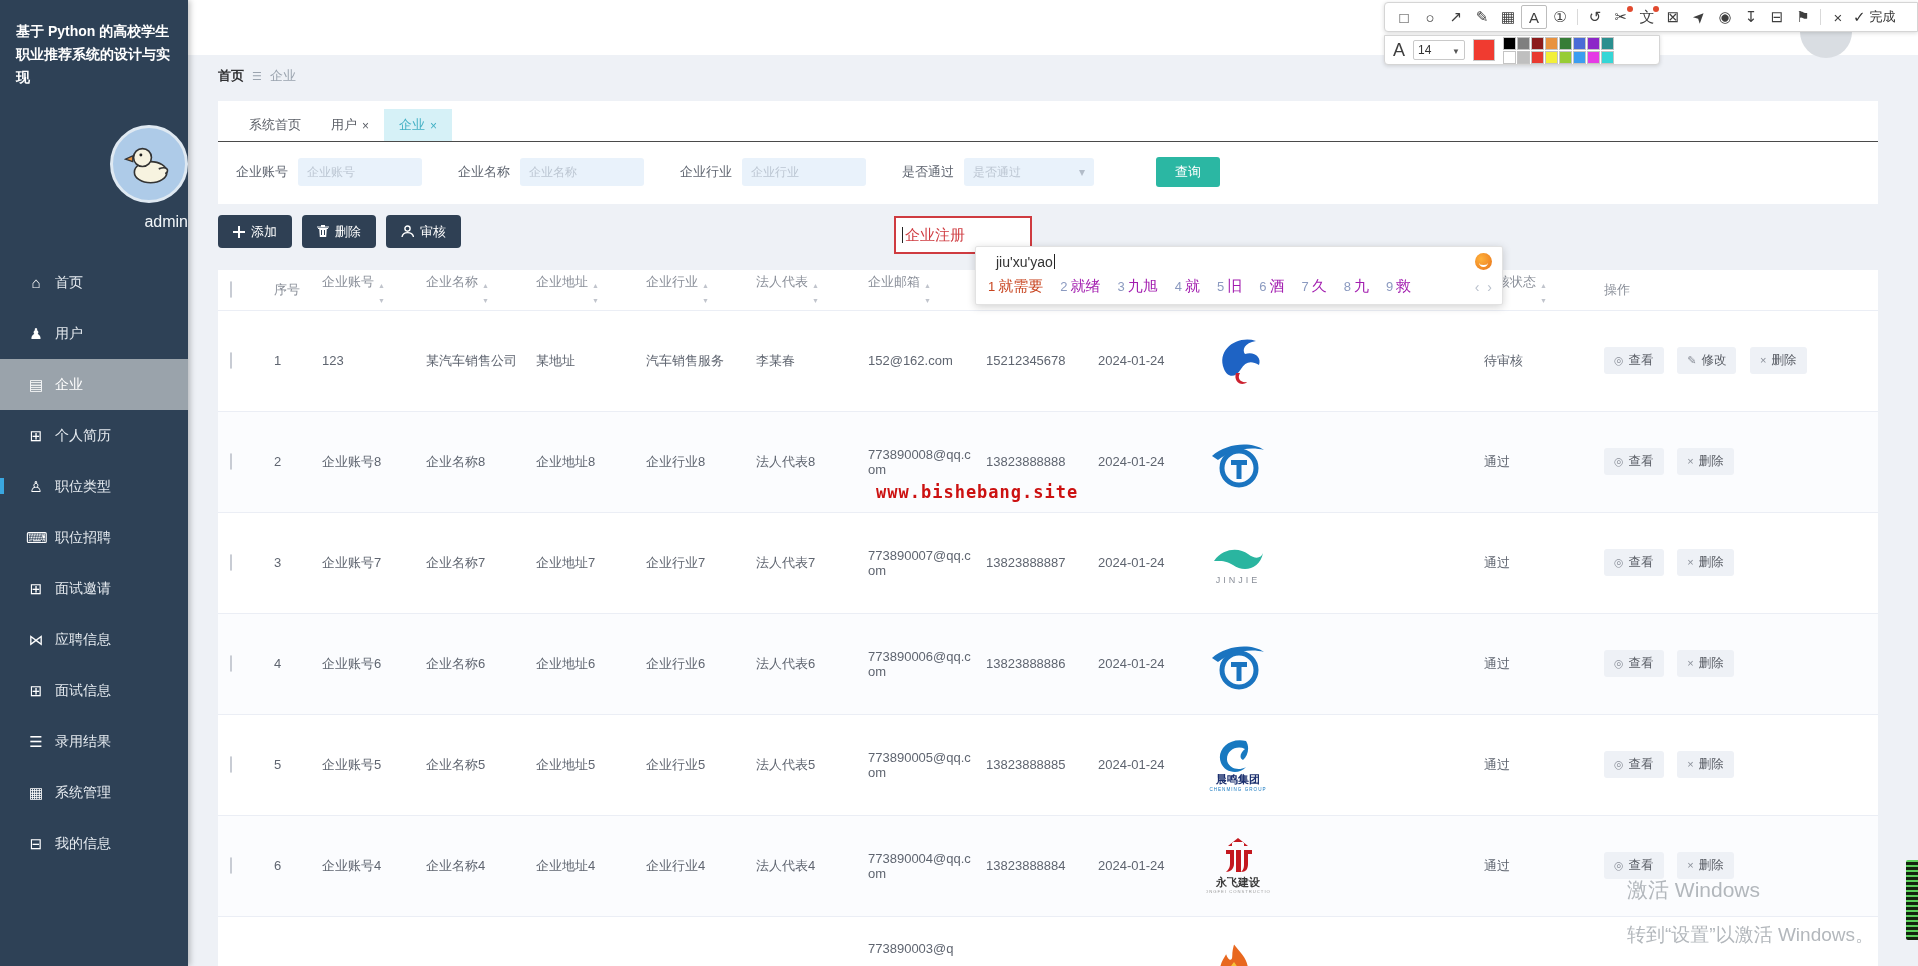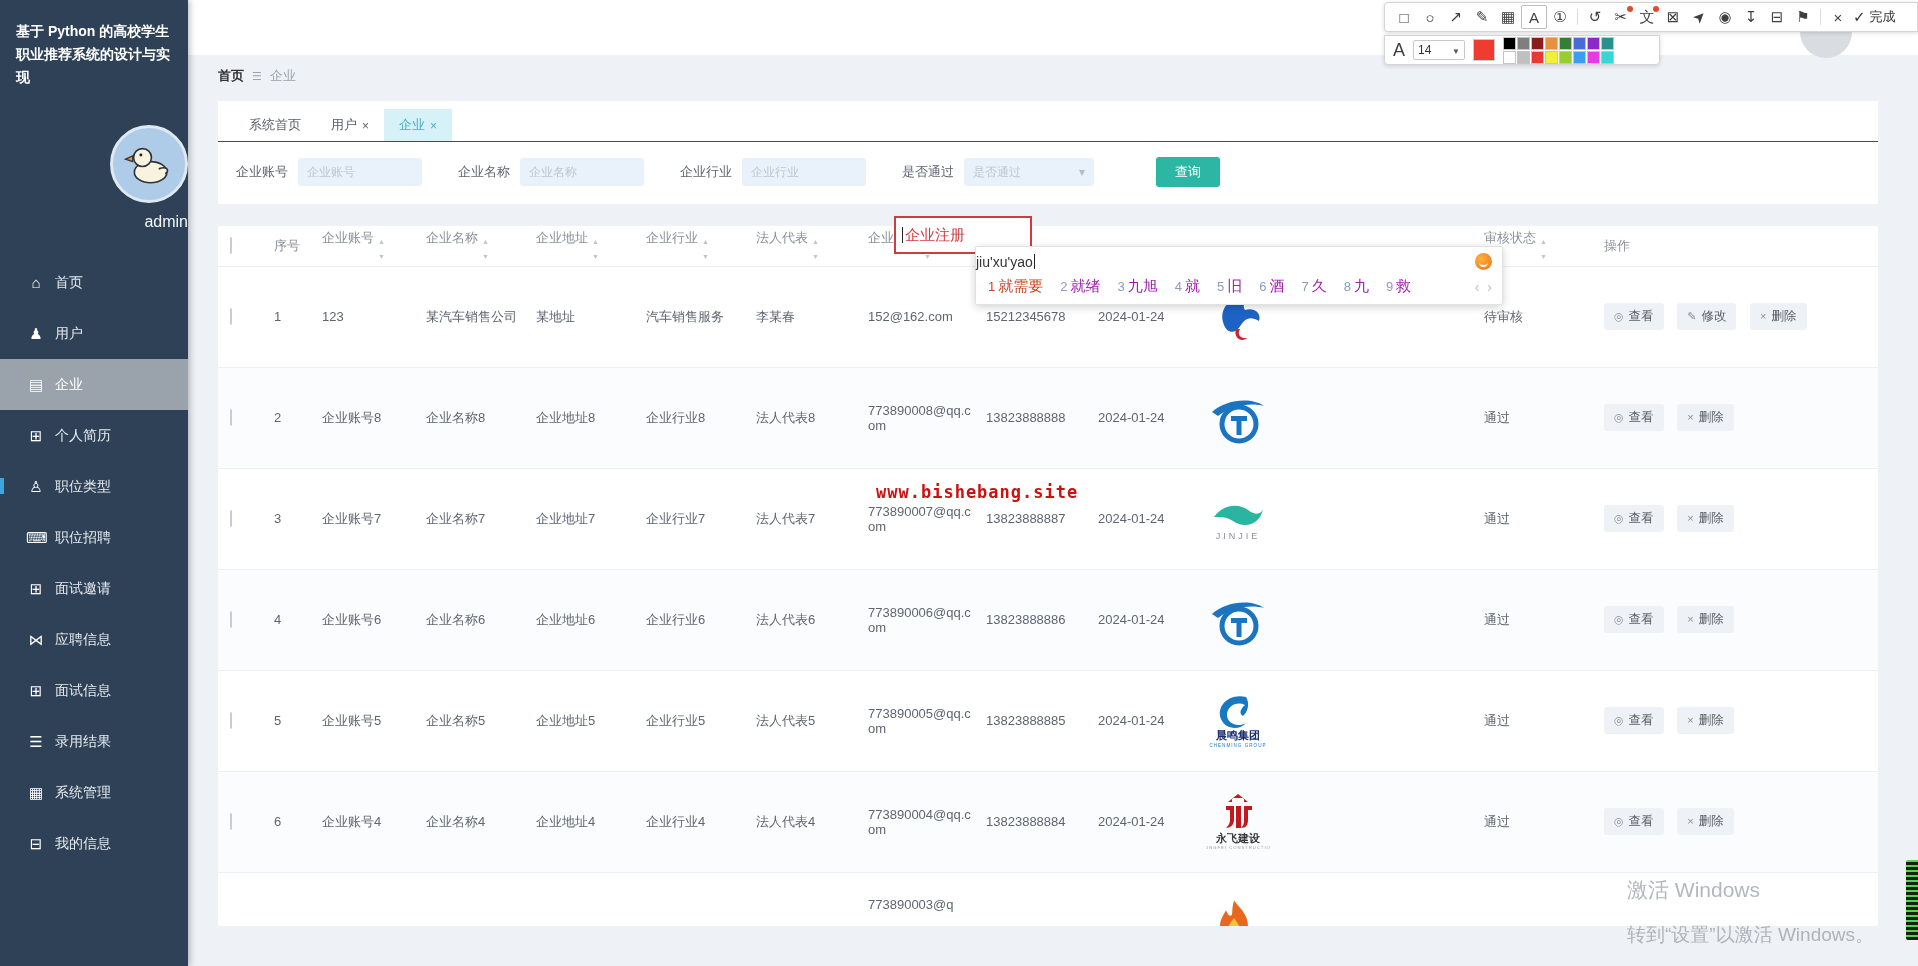--- a/index.html
+++ b/index.html
@@ -66,21 +66,21 @@
   .act-btn { display:inline-flex; align-items:center; gap:5px; background:#eef1f6; border:none; border-radius:3px; padding:5px 10px; font-size:12.5px; color:#5a5e66; margin-right:10px; cursor:pointer; font-family:inherit; }
   .act-btn .ico { font-size:11px; color:#8a8f99; }
   .partial td { vertical-align:top; padding-top:24px; }
 
   
   .red-box { position:absolute; left:894px; top:216px; width:138px; height:38px; border:2px solid #cf3b40; background:#fff; z-index:25; display:flex; align-items:center; padding-left:6px; }
   .red-box .ibeam { width:1px; height:16px; background:#222; margin-right:2px; position:relative; }
   .red-box .txt { color:#cf3b40; font-size:15px; }
 
   .ime { position:absolute; left:975px; top:246px; width:528px; background:#fff; border:1px solid #e2e2e2; border-radius:2px; box-shadow:0 2px 8px rgba(0,0,0,.18); z-index:30; }
-  .ime-top { display:flex; align-items:center; justify-content:space-between; padding:6px 10px 2px 0; }
+  .ime-top { display:flex; align-items:center; justify-content:space-between; padding:6px 10px 2px 20px; }
   .ime-comp { font-size:14px; color:#333; display:flex; align-items:center; }
   .ime-caret { width:1px; height:15px; background:#222; margin-left:1px; }
   .ime-emoji { width:17px; height:17px; border-radius:50%; background:radial-gradient(circle at 35% 35%, #ffb13b, #e8731a); position:relative; }
   .ime-emoji::after { content:""; position:absolute; left:4px; top:8px; width:9px; height:4px; border-bottom:2px solid #fff; border-radius:0 0 8px 8px; }
   .ime-cands { display:flex; align-items:center; padding:5px 10px 8px 12px; gap:17px; font-size:15px; }
   .cand .n { color:#8b9ac0; font-size:13px; margin-right:3px; }
   .cand .w { color:#a21caf; }
   .cand[data-first="true"] .n, .cand[data-first="true"] .w { color:#c8441f; }
   .ime-arrows { margin-left:auto; color:#b9c0cc; font-size:14px; display:flex; gap:8px; }
 
@@ -249,20 +249,41 @@
           <span class="select-box">
             <span>是否通过</span>
             <span class="select-caret"></span>
           </span>
         </span>
 
       <button class="search-btn">查询</button>
     </div>
   </div>
 
+  <div class="btn-row">
+    <button class="dark-btn">
+      <svg width="12" height="12" viewBox="0 0 12 12">
+          <path d="M5 0h2v5h5v2H7v5H5V7H0V5h5z" fill="#fff"></path>
+        </svg>
+      <span>添加</span>
+    </button>
+    <button class="dark-btn">
+      <svg width="12" height="13" viewBox="0 0 12 13">
+          <path d="M1 3h10v1H9.8l-.6 8H2.8l-.6-8H1zM4 0h4v1.6h4v1H0v-1h4zM4 5v5h1V5zm3 0v5h1V5z" fill="#fff"></path>
+        </svg>
+      <span>删除</span>
+    </button>
+    <button class="dark-btn">
+      <svg width="13" height="13" viewBox="0 0 13 13">
+          <circle cx="6.5" cy="3.6" r="2.6" fill="none" stroke="#fff" stroke-width="1.4"></circle>
+          <path d="M1 12c.5-3 3-4.4 5.5-4.4S12 9 12.5 12" fill="none" stroke="#fff" stroke-width="1.4"></path>
+        </svg>
+      <span>审核</span>
+    </button>
+  </div>
 
   <div class="table-card">
     <table>
       <colgroup>
         <col style="width:44px">
           <col style="width:48px">
           <col style="width:104px">
           <col style="width:110px">
         <col style="width:110px">
           <col style="width:110px">

